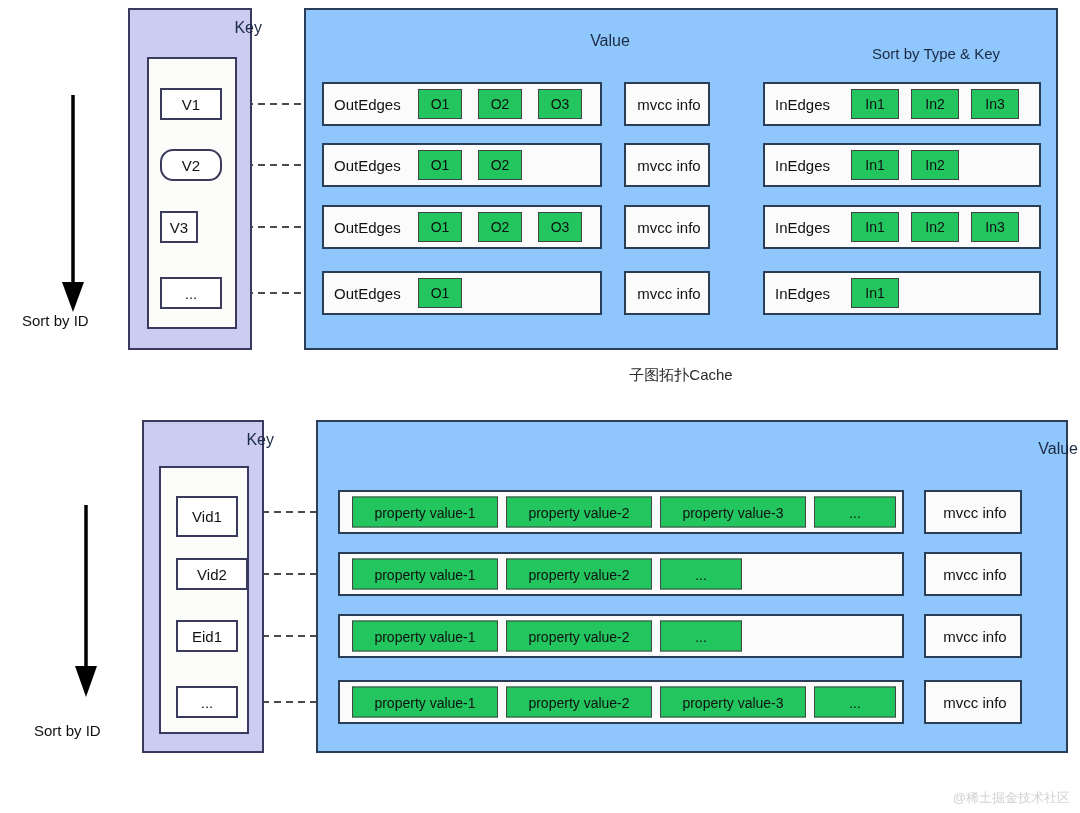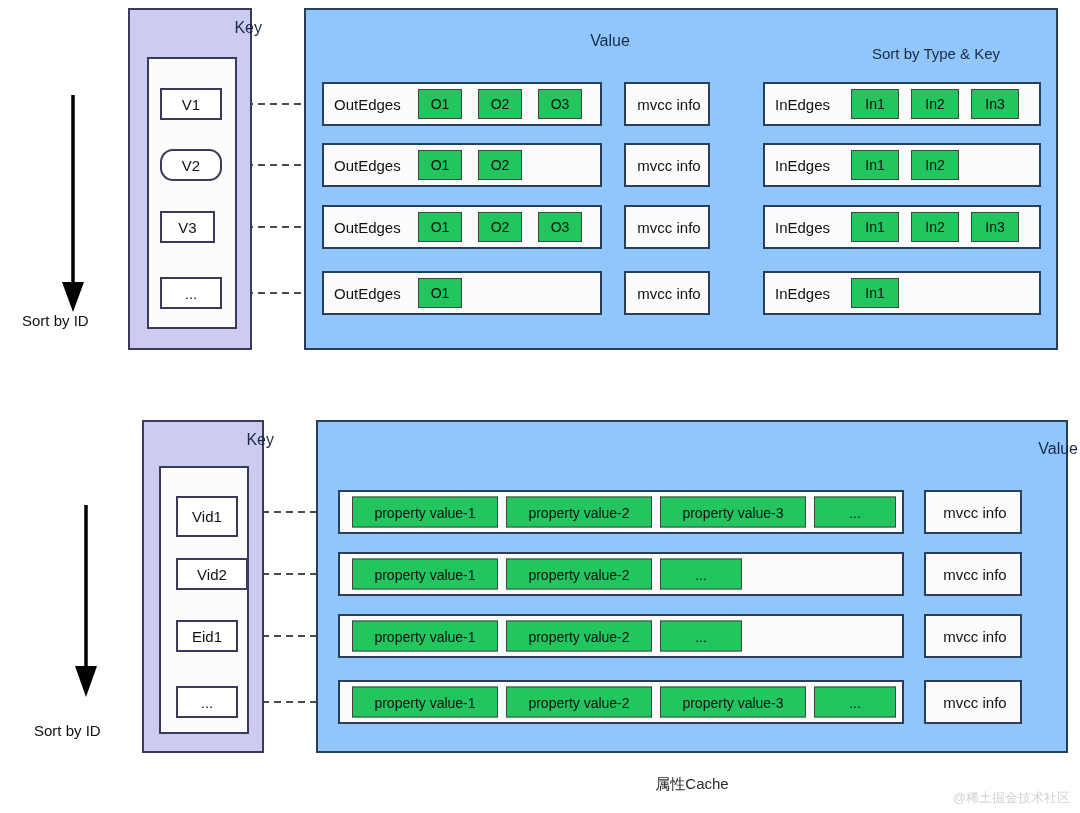--- a/index.html
+++ b/index.html
@@ -192,21 +192,21 @@
 
   <div class="sidelabel" style="left:22px; top:312px;">Sort by ID</div>
 
   <div class="panel-key" style="left:128px; top:8px; width:124px; height:342px;">
     <div class="panel-title">Key</div>
   </div>
   <div class="panel-key-inner" style="left:147px; top:57px; width:90px; height:272px;"></div>
 
   <div class="cell" style="left:160px; top:88px; width:62px; height:32px;">V1</div>
   <div class="cell" style="left:160px; top:149px; width:62px; height:32px;border-radius:13px;">V2</div>
-  <div class="cell" style="left:160px; top:211px; width:55px; height:32px;">V3</div>
+  <div class="cell" style="left:160px; top:211px; width:38px; height:32px;">V3</div>
   <div class="cell" style="left:160px; top:277px; width:62px; height:32px;">...</div>
 
   <div class="panel-value" style="left:304px; top:8px; width:754px; height:342px;">
     <div class="panel-title" style="top:22px; left:244px; width:120px; text-align:center;">Value</div>
   </div>
   <div class="axislabel" style="left:872px; top:45px;">Sort by Type &amp; Key</div>
 
   <div class="rowbox" style="left:322px; top:82px; width:280px; height:44px;">
     <div class="rowbox-label">OutEdges</div>
     <div class="slot" style="left:94px; width:44px; height:30px;">O1</div>
@@ -258,20 +258,21 @@
     <div class="slot" style="left:94px; width:44px; height:30px;">O1</div>
   </div>
   <div class="rowbox" style="left:624px; top:271px; width:86px; height:44px;">
     <div class="rowbox-label" style="left:0; width:86px; text-align:center;">mvcc info</div>
   </div>
   <div class="rowbox" style="left:763px; top:271px; width:278px; height:44px;">
     <div class="rowbox-label">InEdges</div>
     <div class="slot" style="left:86px; width:48px; height:30px;">In1</div>
   </div>
 
+  <div class="caption" style="left:304px; top:366px; width:754px;">子图拓扑Cache</div>
 
   <div class="sidelabel" style="left:34px; top:722px;">Sort by ID</div>
 
   <div class="panel-key" style="left:142px; top:420px; width:122px; height:333px;">
     <div class="panel-title">Key</div>
   </div>
   <div class="panel-key-inner" style="left:159px; top:466px; width:90px; height:268px;"></div>
 
   <div class="cell" style="left:176px; top:496px; width:62px; height:41px;">Vid1</div>
   <div class="cell" style="left:176px; top:558px; width:72px; height:32px;">Vid2</div>
@@ -313,17 +314,16 @@
   <div class="rowbox" style="left:338px; top:680px; width:566px; height:44px;">
     <div class="slot" style="left:12px; width:146px; height:31px;">property value-1</div>
     <div class="slot" style="left:166px; width:146px; height:31px;">property value-2</div>
     <div class="slot" style="left:320px; width:146px; height:31px;">property value-3</div>
     <div class="slot" style="left:474px; width:82px; height:31px;">...</div>
   </div>
   <div class="rowbox" style="left:924px; top:680px; width:98px; height:44px;">
     <div class="rowbox-label" style="left:0; width:98px; text-align:center;">mvcc info</div>
   </div>
 
-  <div class="caption" style="left:316px; top:775px; width:752px;">属性Cache</div>
 
   <div class="watermark">@稀土掘金技术社区</div>
 
 </div>
 
 </body></html>

